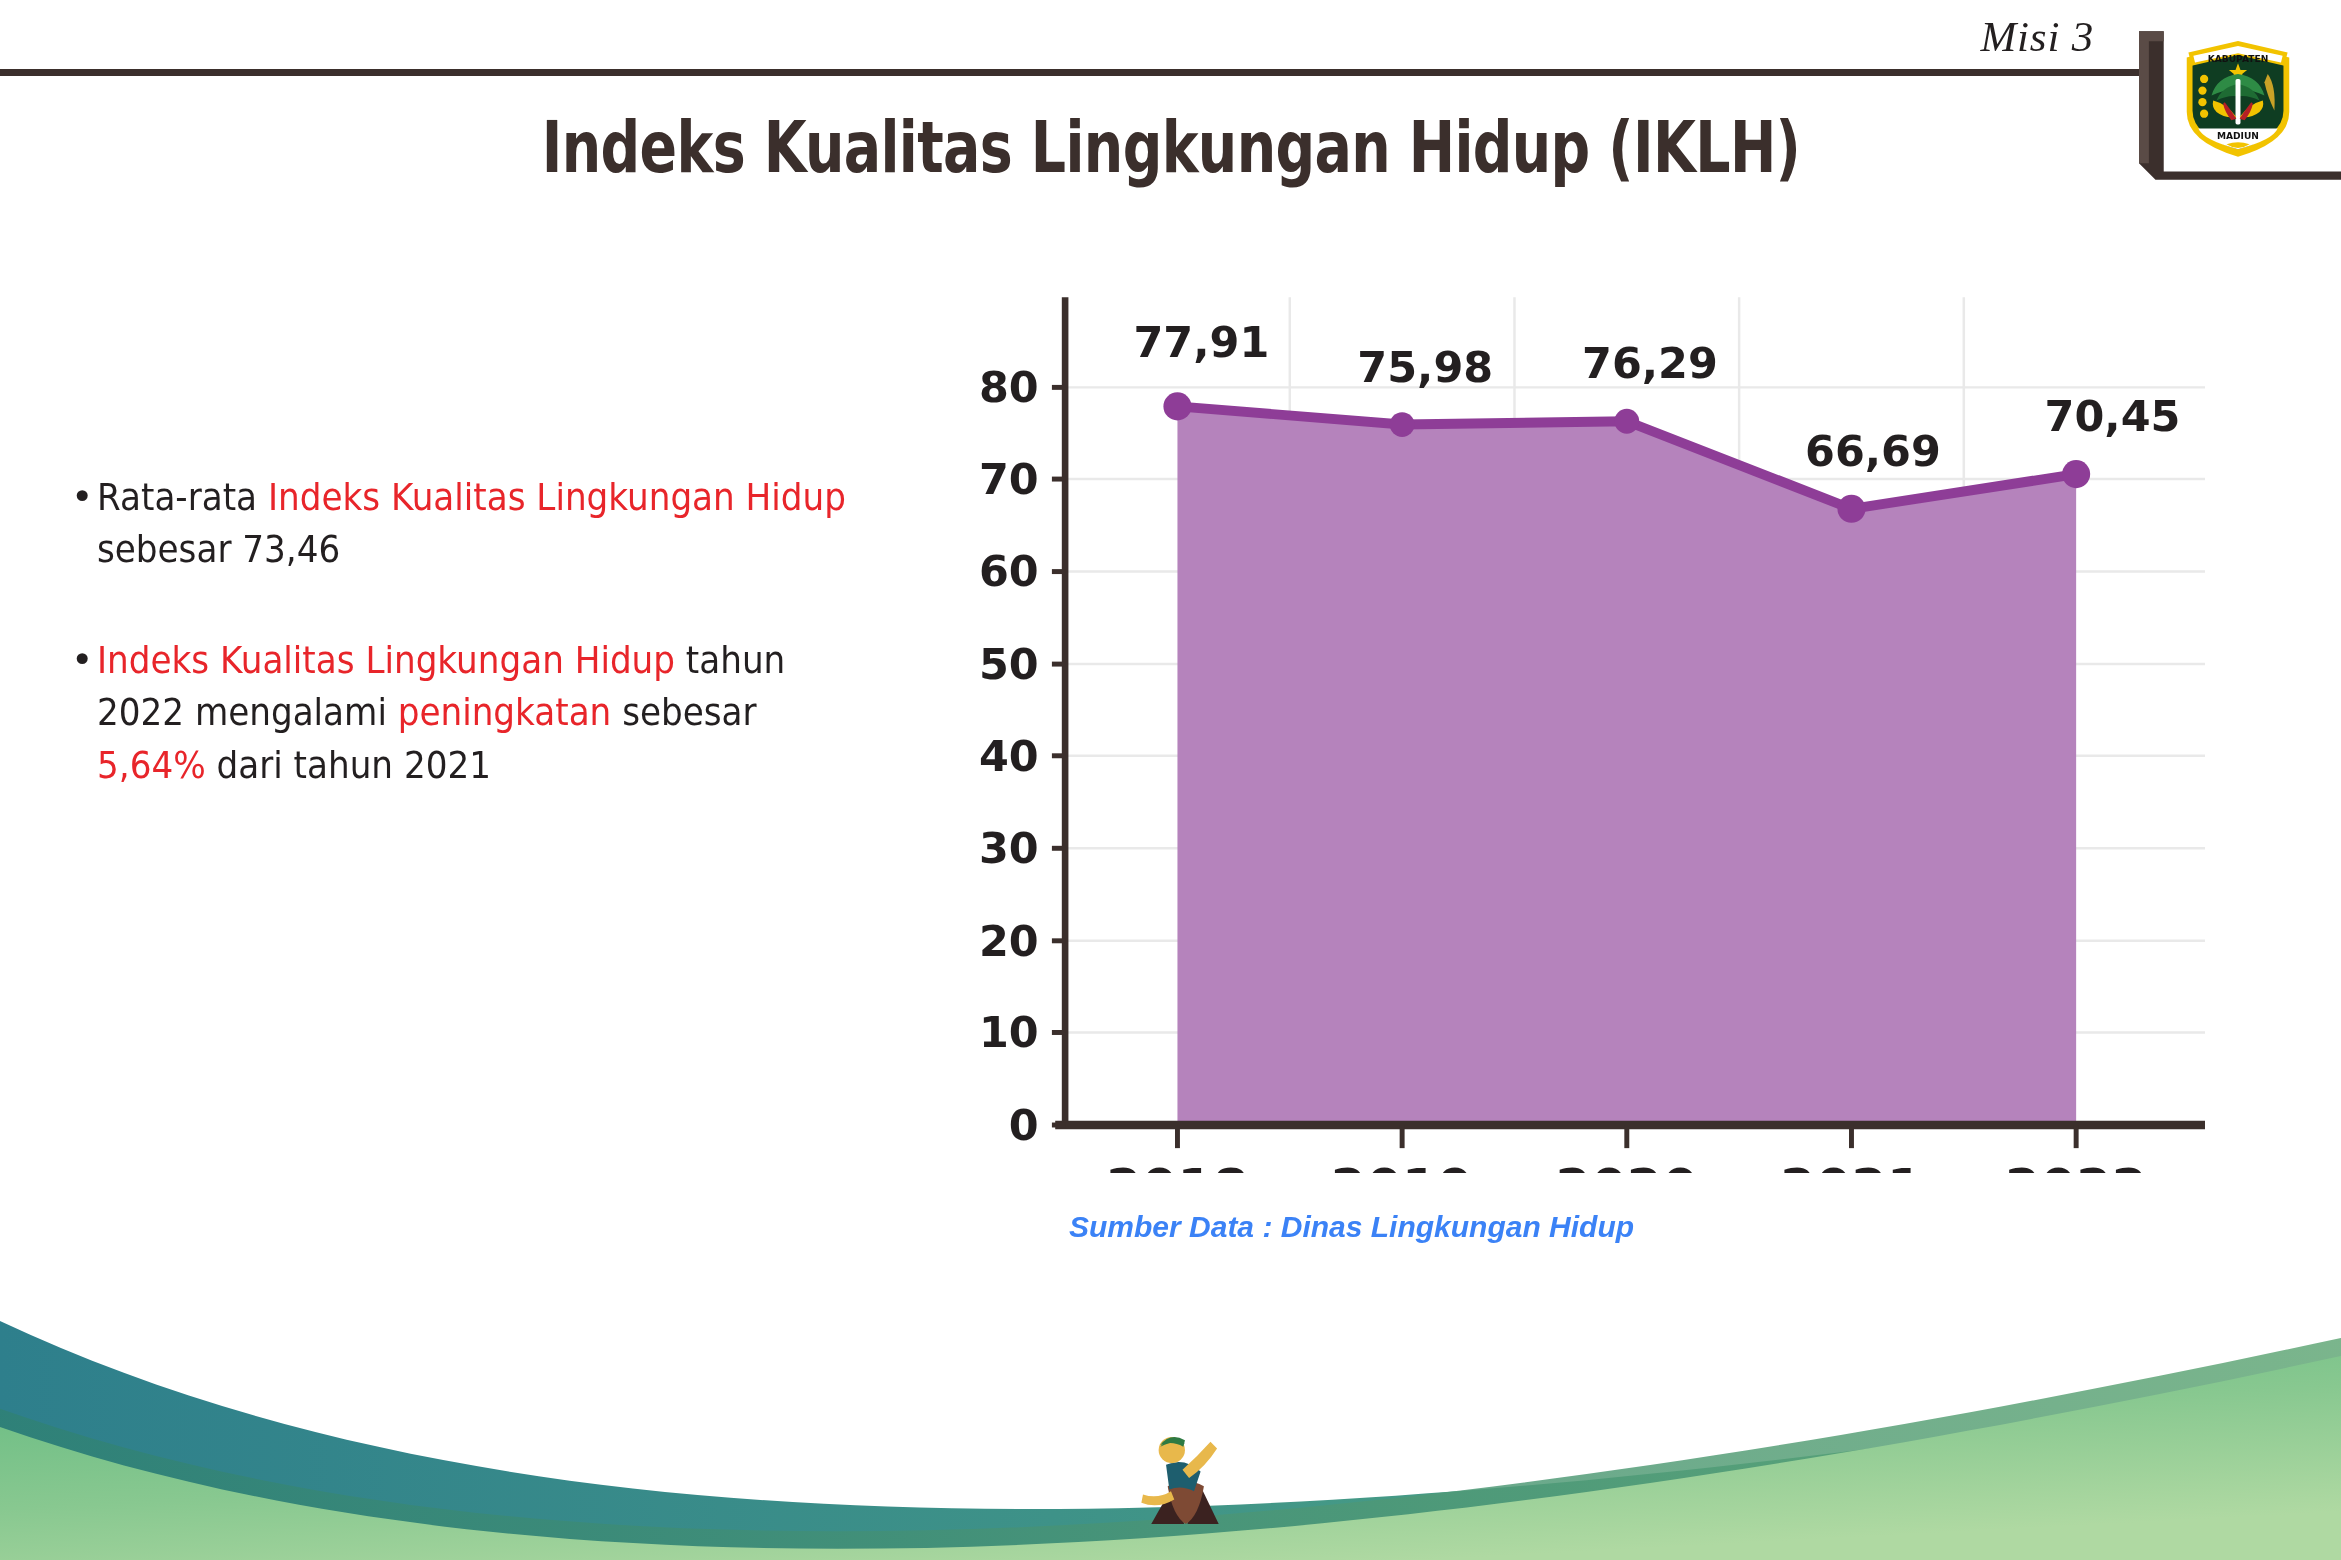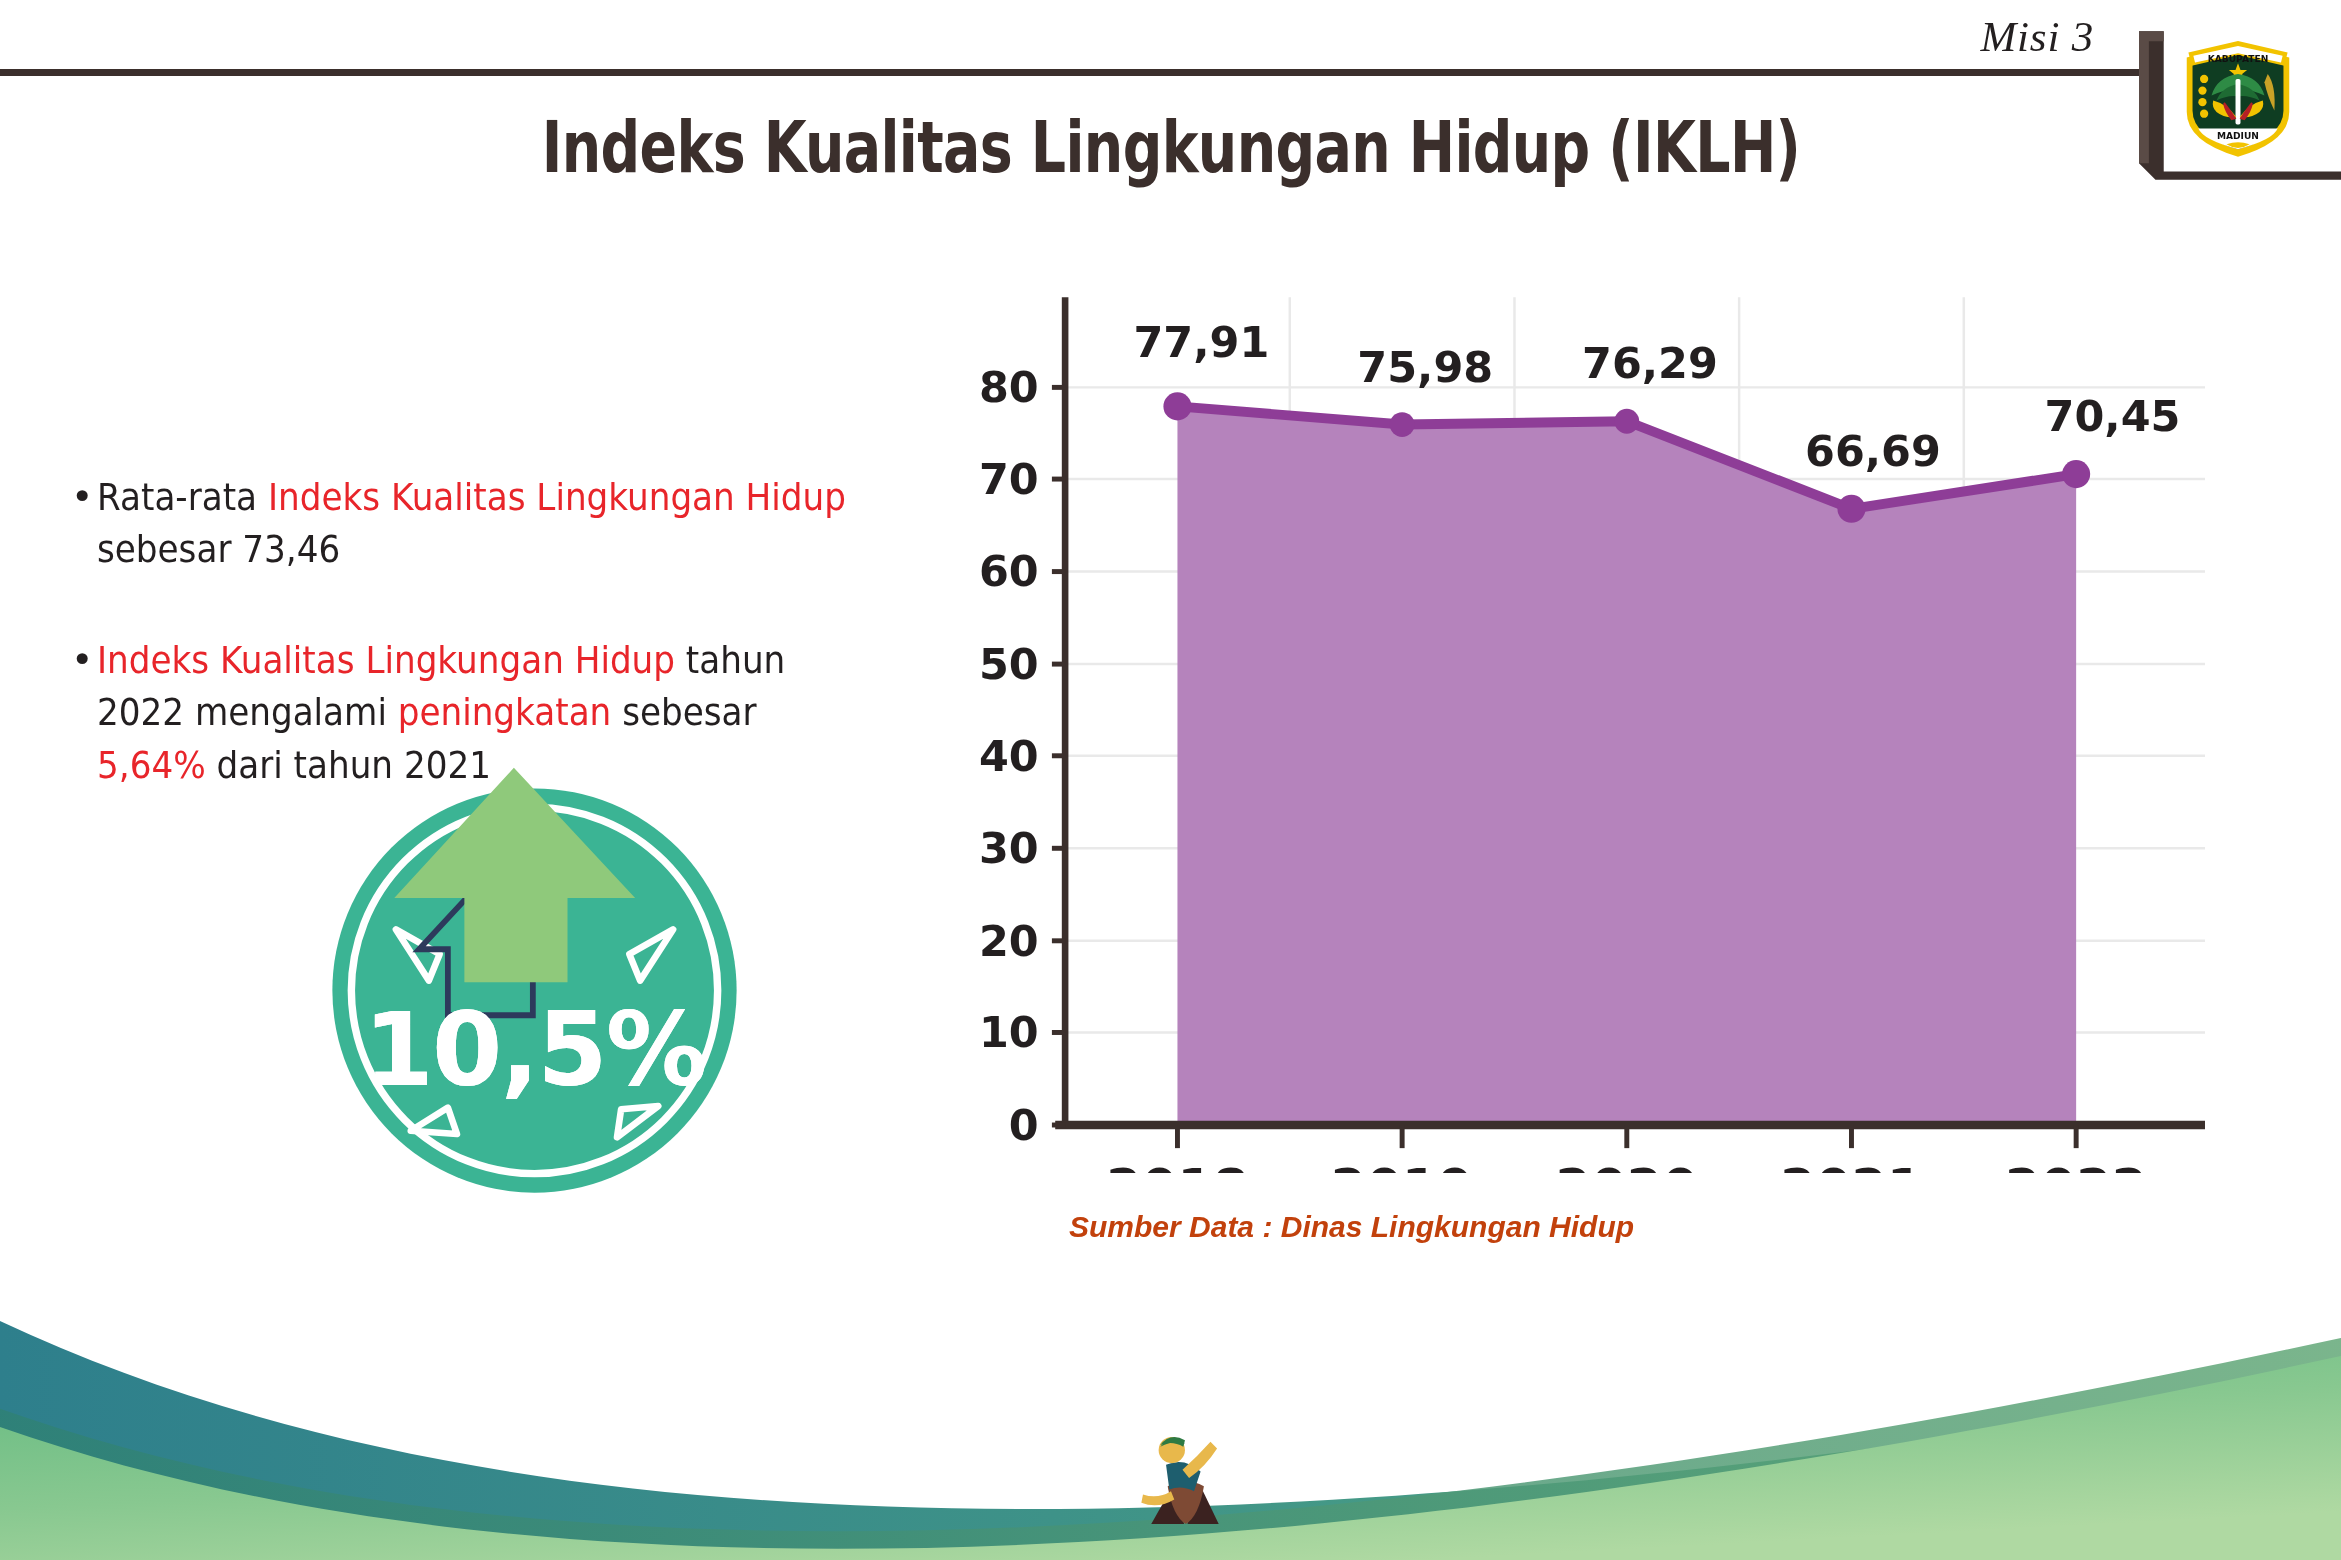--- a/index.html
+++ b/index.html
@@ -64,21 +64,21 @@
   .chart svg{display:block;}
   .ylabel, .xlabel, .dlabel{
     font-family:"DejaVu Sans", sans-serif;font-weight:bold;fill:#231f20;
   }
   .ylabel{font-size:52px;}
   .xlabel{font-size:62px;}
   .dlabel{font-size:52px;}
   .source{
     position:absolute;left:1069px;top:1210px;
     font-family:"Liberation Sans", sans-serif;
-    font-style:italic;font-weight:bold;font-size:30px;color:#c2410c;
+    font-style:italic;font-weight:bold;font-size:30px;color:#3b82f6;
     white-space:nowrap;
   }
 
   
   .footer{position:absolute;left:0;bottom:0;width:2342px;height:273px;}
   .footer-text{
     position:absolute;left:1214px;top:1470px;
     font-family:"Liberation Sans", sans-serif;
     font-style:italic;font-size:39px;color:#ffffff;
     letter-spacing:0.4px;white-space:nowrap;
@@ -136,39 +136,20 @@
       </span>
     </div>
     <div class="bullet">
       <span class="dot">•</span>
       <span class="txt">
         <span class="red">Indeks Kualitas Lingkungan Hidup</span><span> tahun 2022 mengalami </span><span class="red">peningkatan</span><span> sebesar </span><span class="red">5,64%</span><span> dari tahun 2021</span>
       </span>
     </div>
   </div>
 
-  <div class="badge-wrap">
-    <svg class="badge-svg" width="429" height="462" viewBox="0 0 520 560">
-      <circle cx="260" cy="300" r="245" fill="#3BB494"></circle>
-      <circle cx="260" cy="300" r="222" fill="none" stroke="#ffffff" stroke-width="9"></circle>
-
-      <g fill="none" stroke="#ffffff" stroke-width="8" stroke-linejoin="round">
-        <polygon points="92,226 145,256 132,288"></polygon>
-        <polygon points="428,226 375,256 388,288"></polygon>
-        <polygon points="110,470 155,442 166,474"></polygon>
-        <polygon points="410,440 365,444 360,478"></polygon>
-      </g>
-
-      <g>
-        <polygon points="196,168 120,250 155,250 155,330 258,330 258,250 290,250 225,168" fill="none" stroke="#2D3A5C" stroke-width="7"></polygon>
-        <polygon points="235,30 90,188 175,188 175,290 300,290 300,188 382,188" fill="#8FC97B"></polygon>
-      </g>
-    </svg>
-    <div class="badge-value">10,5%</div>
-  </div>
 
   <div class="chart">
     <svg width="1239" height="884" viewBox="0 0 1500 1070">
 
       <g stroke="#E9E9E9" stroke-width="3">
         <line x1="120" y1="1012" x2="1500" y2="1012"></line>
         <line x1="120" y1="900" x2="1500" y2="900"></line>
         <line x1="120" y1="789" x2="1500" y2="789"></line>
         <line x1="120" y1="677" x2="1500" y2="677"></line>
         <line x1="120" y1="565" x2="1500" y2="565"></line>

